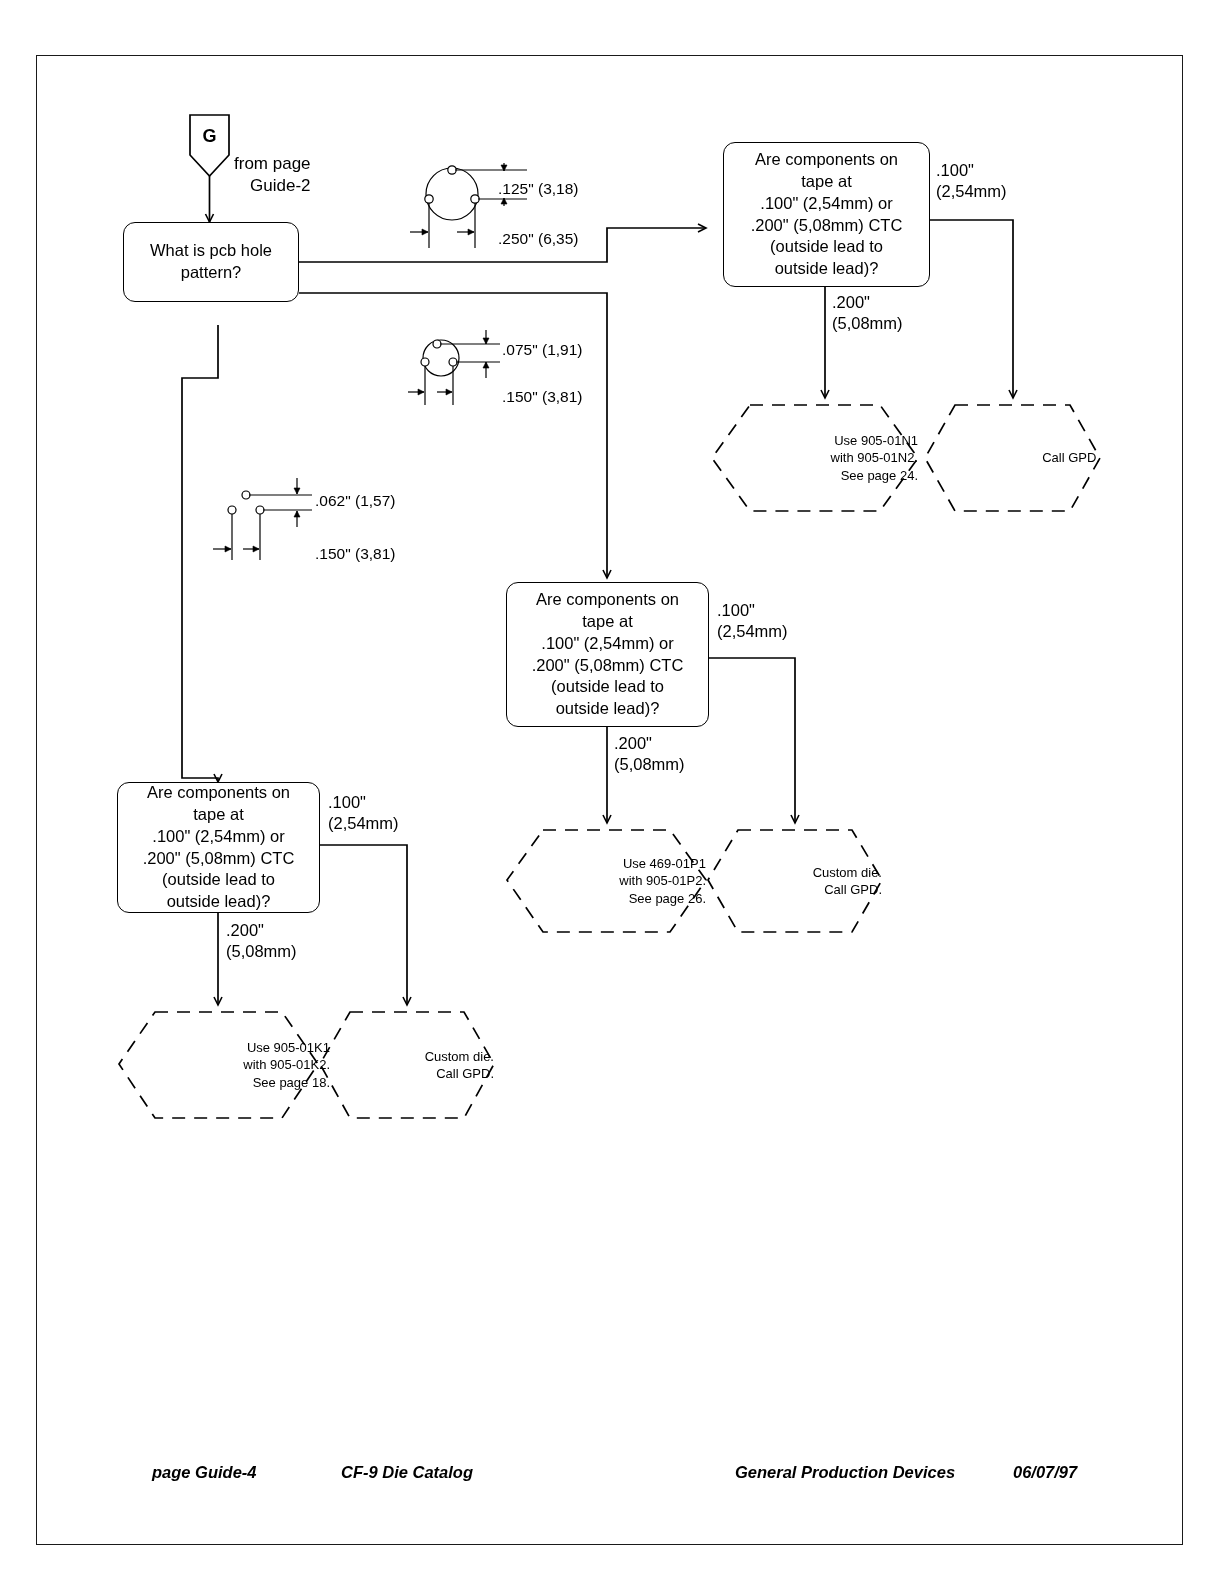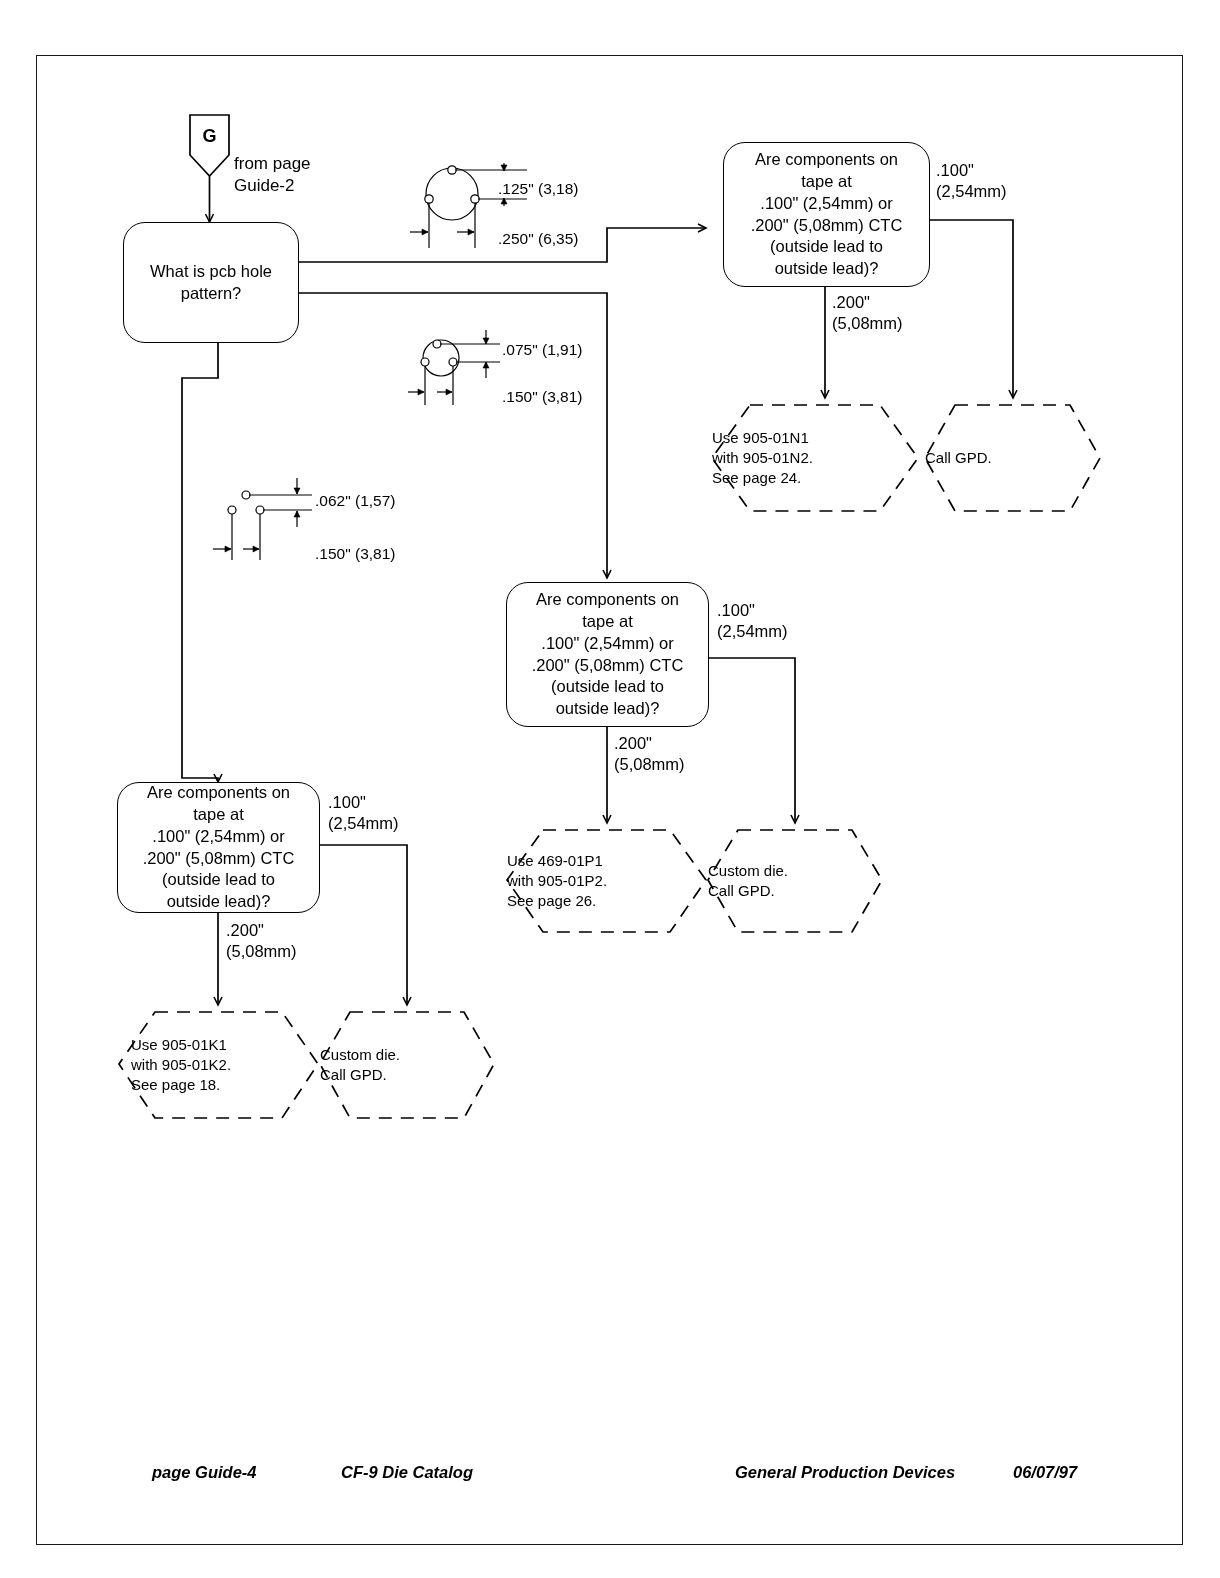--- a/index.html
+++ b/index.html
@@ -9,38 +9,38 @@
     color:#000;
   }
   #page-frame{
     position:absolute;left:36px;top:55px;width:1147px;height:1490px;
     border:1.6px solid #1a1a1a;box-sizing:border-box;
   }
   .svg-layer{position:absolute;left:0;top:0;width:1220px;height:1578px;}
   .node{position:absolute;box-sizing:border-box;display:flex;
         align-items:center;justify-content:center;text-align:center;}
   .decision{
-    border:1.7px solid #000;border-radius:22px;background:#fff;
+    border:1.7px solid #000;border-radius:12px;background:#fff;
     font-size:16.5px;line-height:1.33;padding:16px 6px;
   }
   .edge-label{
     position:absolute;font-size:16.5px;line-height:1.3;text-align:left;
     white-space:pre-line;
   }
   .dim-label{position:absolute;font-size:15.5px;white-space:nowrap;font-weight:500;}
   .hexlabel{
-    position:absolute;text-align:left;font-size:15px;line-height:1.33;
+    position:absolute;text-align:right;font-size:13px;line-height:1.33;
     white-space:pre-line;width:100%;
   }
   .hexwrap{position:absolute;}
   .conn-letter{
     position:absolute;font-size:18px;font-weight:bold;text-align:center;
   }
   .footer-item{position:absolute;font-weight:bold;font-style:italic;font-size:16.5px;white-space:nowrap;}
-  .from-page{position:absolute;font-size:17px;line-height:1.3;text-align:left;white-space:pre-line;}
+  .from-page{position:absolute;font-size:17px;line-height:1.3;text-align:right;white-space:pre-line;}
 </style>
 </head>
 <body>
 
 <div id="page-frame"></div>
 
 <svg class="svg-layer" viewBox="0 0 1220 1578" xmlns="http://www.w3.org/2000/svg">
   <defs>
     <marker id="arrow" markerWidth="12" markerHeight="12" refX="9" refY="5" orient="auto" markerUnits="userSpaceOnUse">
       <path d="M1,1 L9,5 L1,9" fill="none" stroke="#000" stroke-width="1.6"></path>
@@ -134,21 +134,21 @@
     <line x1="260" y1="514" x2="260" y2="560"></line>
     <line x1="213" y1="549" x2="231" y2="549" marker-end="url(#tick)"></line>
     <line x1="243" y1="549" x2="259" y2="549" marker-end="url(#tick)"></line>
   </g>
 </svg>
 
 <div class="conn-letter" style="left:190px;top:126px;width:39px;">G</div>
 <div class="from-page" style="left:234px;top:153px;">from page
 Guide-2</div>
 
-<div class="node decision" style="left:123px;top:222px;width:176px;height:121px;white-space:pre-line;">What is pcb hole
+<div class="node decision" style="left:123px;top:222px;width:176px;height:80px;white-space:pre-line;">What is pcb hole
 pattern?</div>
 
 <div class="node decision" style="left:723px;top:142px;width:207px;height:145px;white-space:pre-line;">Are components on
 tape at
 .100" (2,54mm) or
 .200" (5,08mm) CTC
 (outside lead to
 outside lead)?</div>
 
 <div class="node decision" style="left:506px;top:582px;width:203px;height:145px;white-space:pre-line;">Are components on

